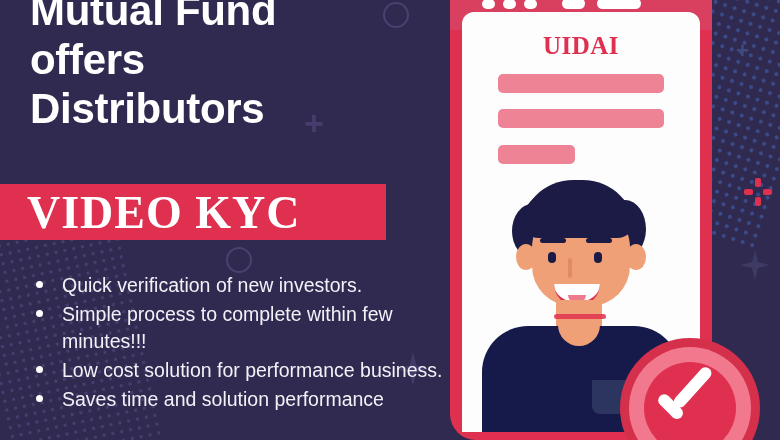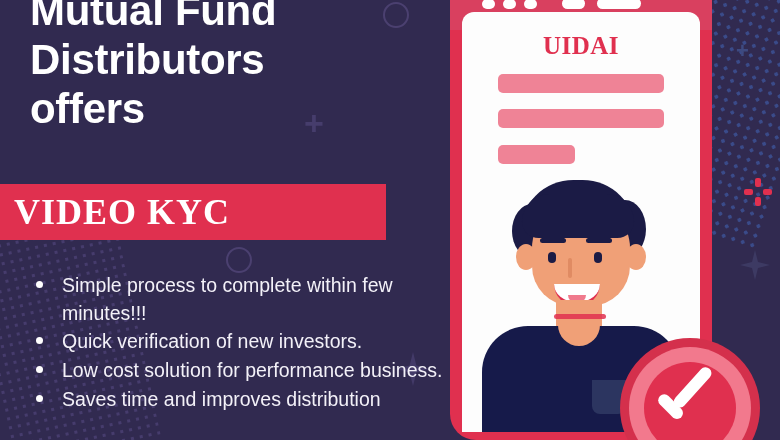--- a/index.html
+++ b/index.html
@@ -62,22 +62,22 @@
   }
   .headline div { white-space:nowrap; }
 
   .kyc-banner {
     position:absolute; left:0; top:184px; width:386px; height:56px;
     background:#e0304f;
     display:flex; align-items:center;
   }
   .kyc-banner span {
     font-family:"Liberation Serif", serif;
-    color:#ffffff; font-size:36px; font-weight:700;
-    letter-spacing:1px; padding-left:14px;
+    color:#ffffff; font-size:46px; font-weight:700;
+    letter-spacing:1px; padding-left:27px;
   }
 
   .bullets {
     position:absolute; left:28px; top:272px; width:420px;
     color:#f3f1f8; font-size:19.5px; line-height:1.42;
   }
   .bullets ul { list-style:none; }
   .bullets li {
     position:relative; padding-left:34px; margin-bottom:1px;
   }
@@ -198,34 +198,34 @@
   <div class="star4 star4-b"></div>
   <div class="sparkle-red">
     <i></i>
       <i></i>
       <i></i>
       <i></i>
   </div>
 
   <div class="headline">
     <div>Mutual Fund</div>
+    <div>offers</div>
     <div>Distributors</div>
-    <div>offers</div>
   </div>
 
   <div class="kyc-banner">
     <span>VIDEO KYC</span>
   </div>
 
   <div class="bullets">
     <ul>
+      <li>Quick verification of new investors.</li>
       <li>Simple process to complete within few minutes!!!</li>
-      <li>Quick verification of new investors.</li>
       <li>Low cost solution for performance business.</li>
-      <li>Saves time and improves distribution</li>
+      <li>Saves time and solution performance</li>
     </ul>
   </div>
 
   <div class="phone">
     <div class="phone-top">
       <div class="statusbar">
         <div class="dot"></div>
         <div class="dot"></div>
         <div class="dot"></div>
         <div class="pill-s"></div>

